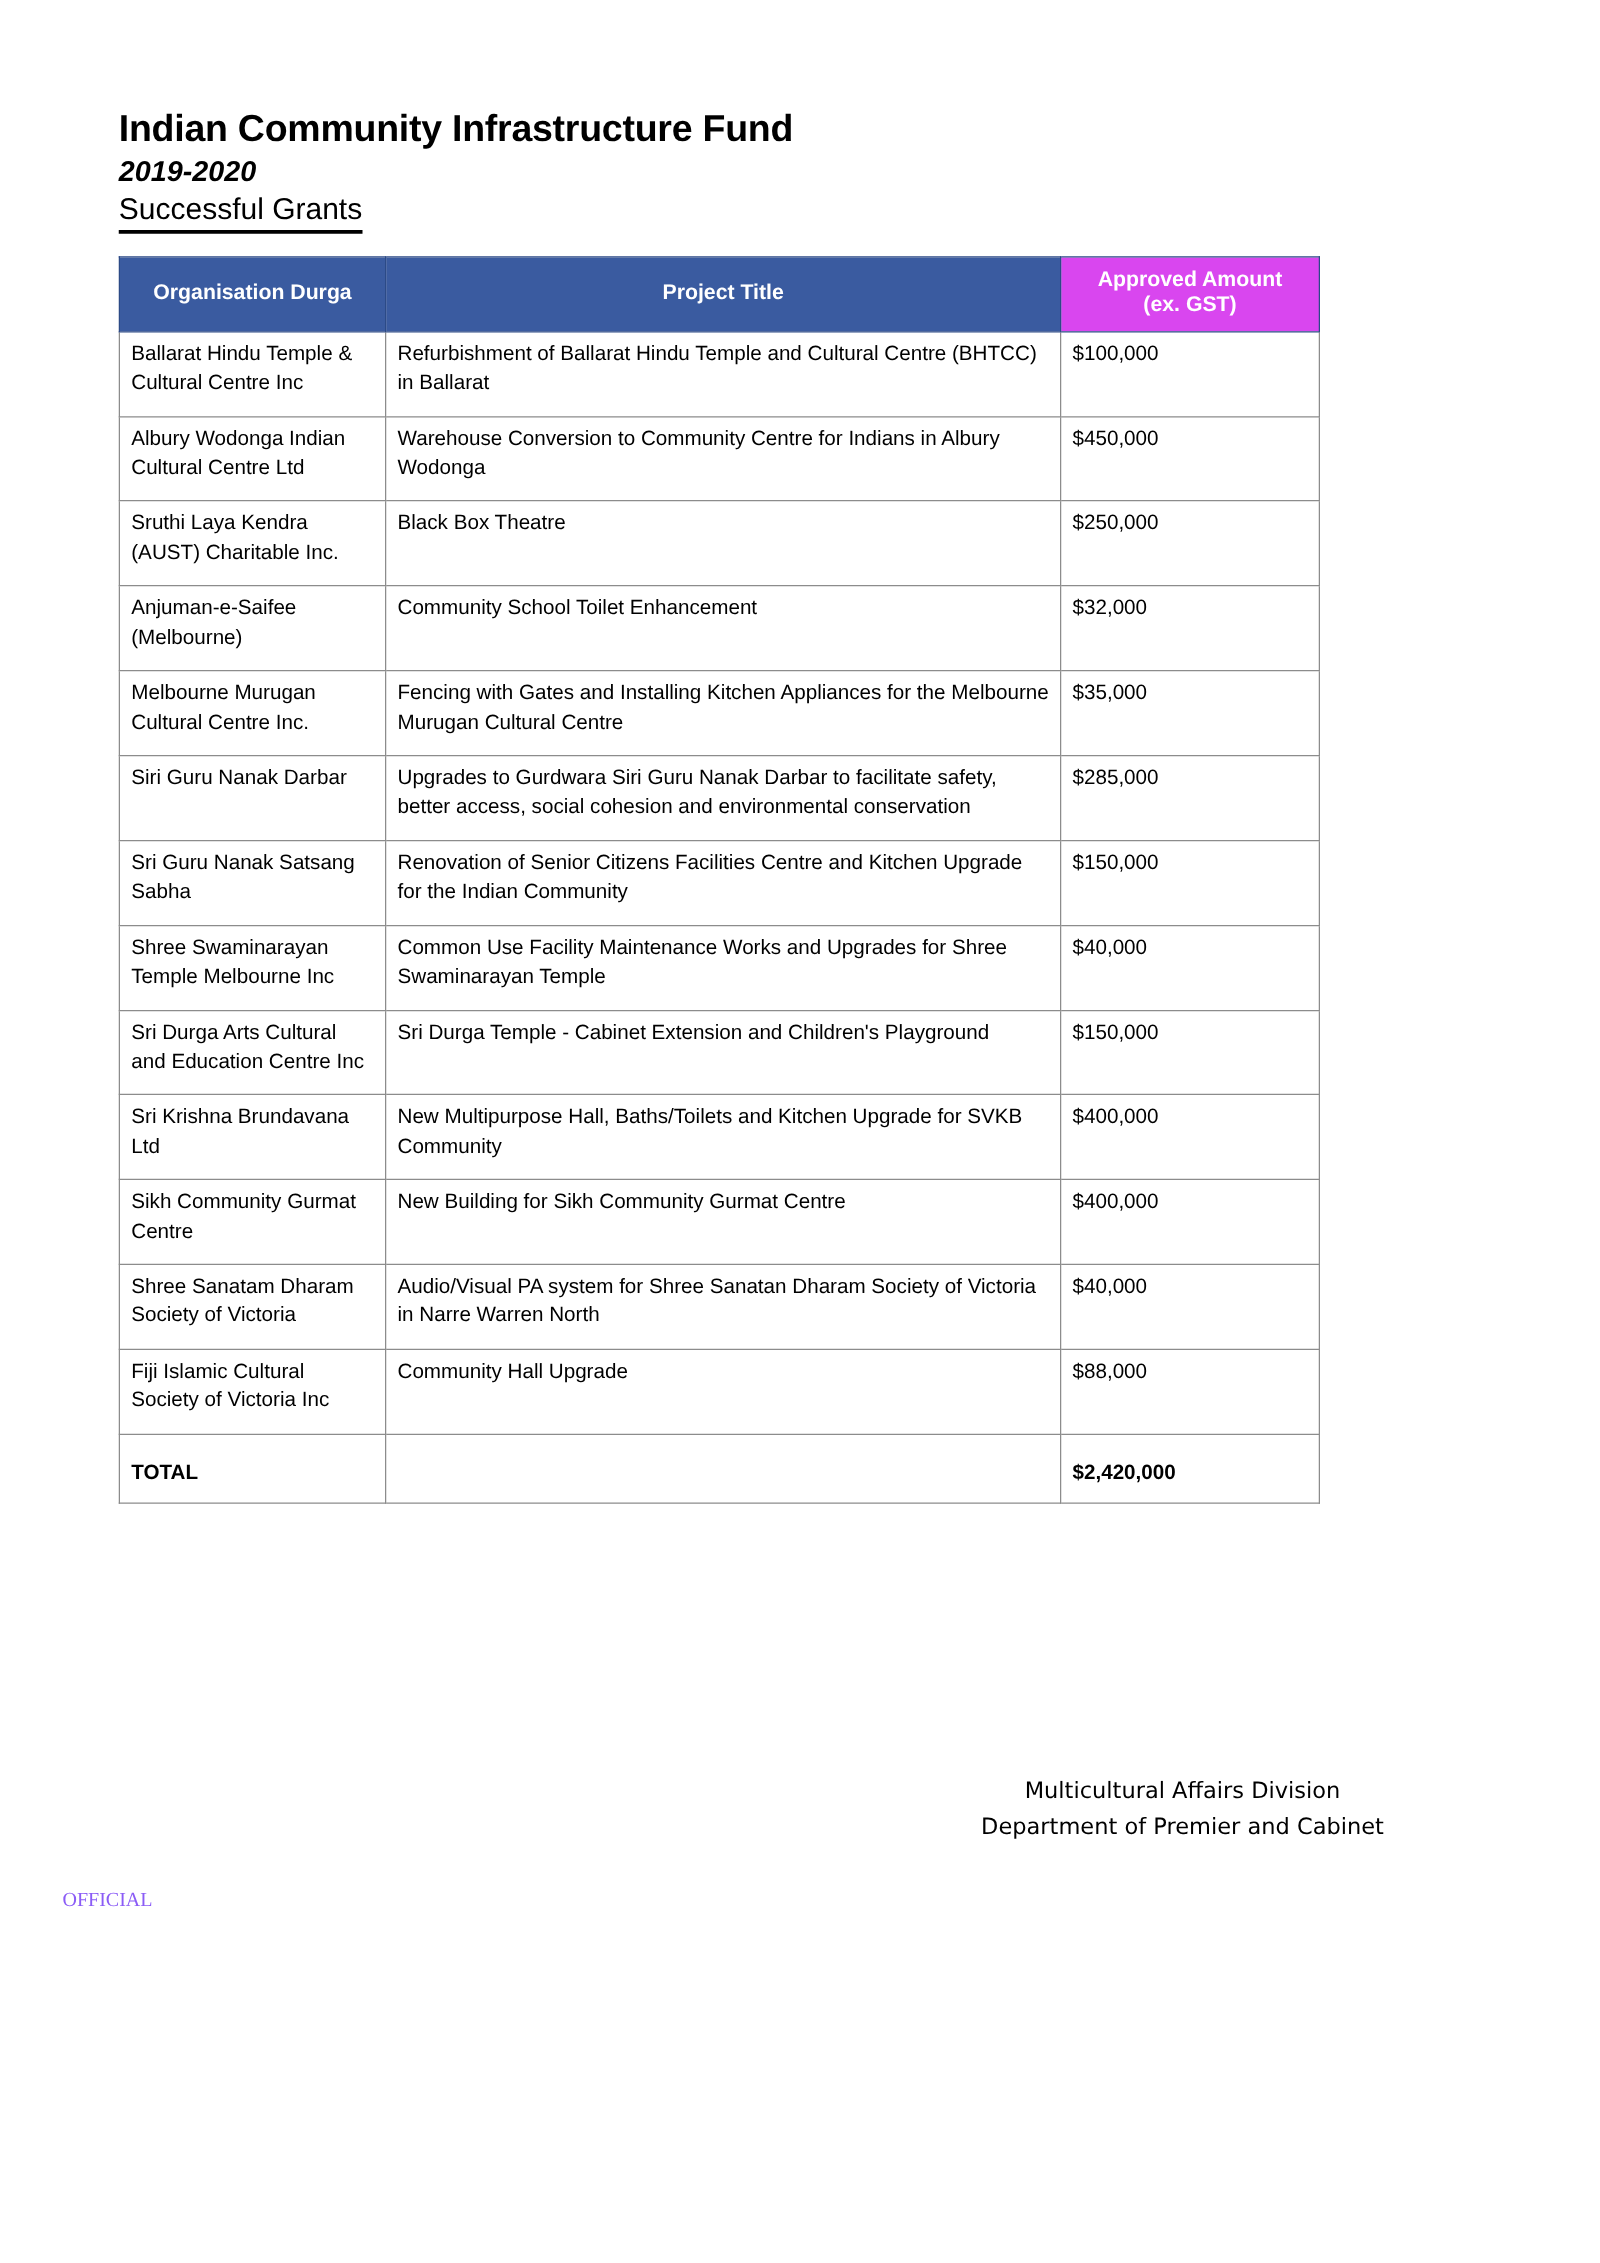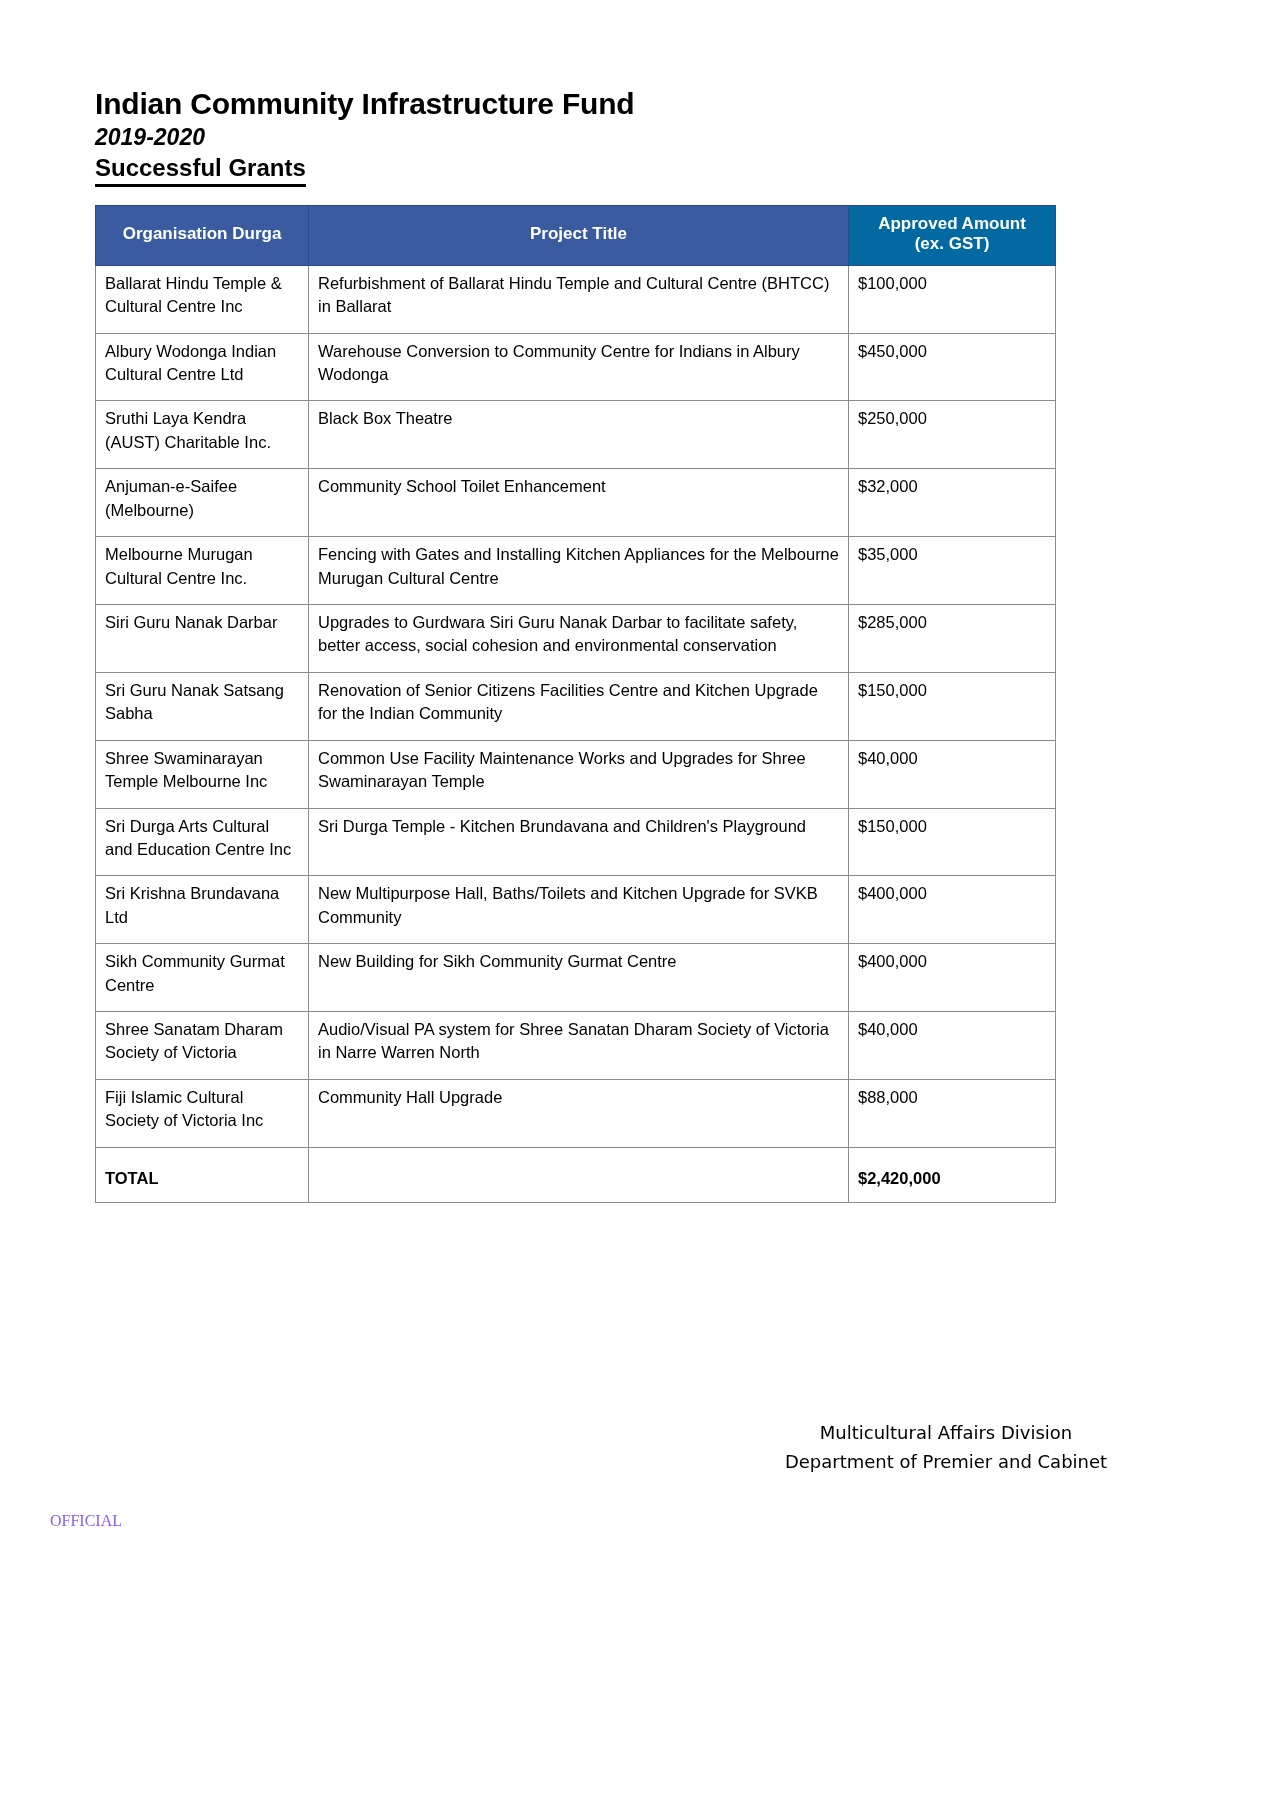--- a/index.html
+++ b/index.html
@@ -39,21 +39,21 @@
   }
   .doc-year {
     font-size: 23px;
     font-weight: bold;
     font-style: italic;
     line-height: 1.22;
     margin: 2px 0 0 0;
   }
   .doc-subtitle {
     font-size: 24px;
-    font-weight: bold;
+    font-weight: normal;
     line-height: 1.2;
     margin: 3px 0 0 0;
     display: inline-block;
     border-bottom: 3px solid #000;
     padding-bottom: 1px;
   }
 
   
   .grants-table {
     position: absolute;
@@ -138,21 +138,21 @@
   <table class="grants-table">
     <colgroup>
       <col class="c-org">
       <col class="c-proj">
       <col class="c-amt">
     </colgroup>
     <thead>
       <tr>
         <th style="background: rgb(58, 91, 160);">Organisation Durga</th>
         <th style="background: rgb(58, 91, 160); margin-top: 44px;">Project Title</th>
-        <th style="background: #0369a1;">
+        <th style="background: #d946ef;">
           <span>Approved Amount</span><br>
           <span>(ex. GST)</span>
         </th>
       </tr>
     </thead>
     <tbody id="grants-body">
         <tr>
           <td class="org">Ballarat Hindu Temple &amp; Cultural Centre Inc</td>
           <td class="proj">Refurbishment of Ballarat Hindu Temple and Cultural Centre (BHTCC) in Ballarat</td>
           <td class="amt">$100,000</td>
@@ -187,21 +187,21 @@
           <td class="proj">Renovation of Senior Citizens Facilities Centre and Kitchen Upgrade for the Indian Community</td>
           <td class="amt">$150,000</td>
         </tr>
         <tr>
           <td class="org">Shree Swaminarayan Temple Melbourne Inc</td>
           <td class="proj">Common Use Facility Maintenance Works and Upgrades for Shree Swaminarayan Temple</td>
           <td class="amt">$40,000</td>
         </tr>
         <tr>
           <td class="org">Sri Durga Arts Cultural and Education Centre Inc</td>
-          <td class="proj">Sri Durga Temple - Kitchen Brundavana and Children's Playground</td>
+          <td class="proj">Sri Durga Temple - Cabinet Extension and Children's Playground</td>
           <td class="amt">$150,000</td>
         </tr>
         <tr>
           <td class="org">Sri Krishna Brundavana Ltd</td>
           <td class="proj">New Multipurpose Hall, Baths/Toilets and Kitchen Upgrade for SVKB Community</td>
           <td class="amt">$400,000</td>
         </tr>
         <tr>
           <td class="org">Sikh Community Gurmat Centre</td>
           <td class="proj">New Building for Sikh Community Gurmat Centre</td>

